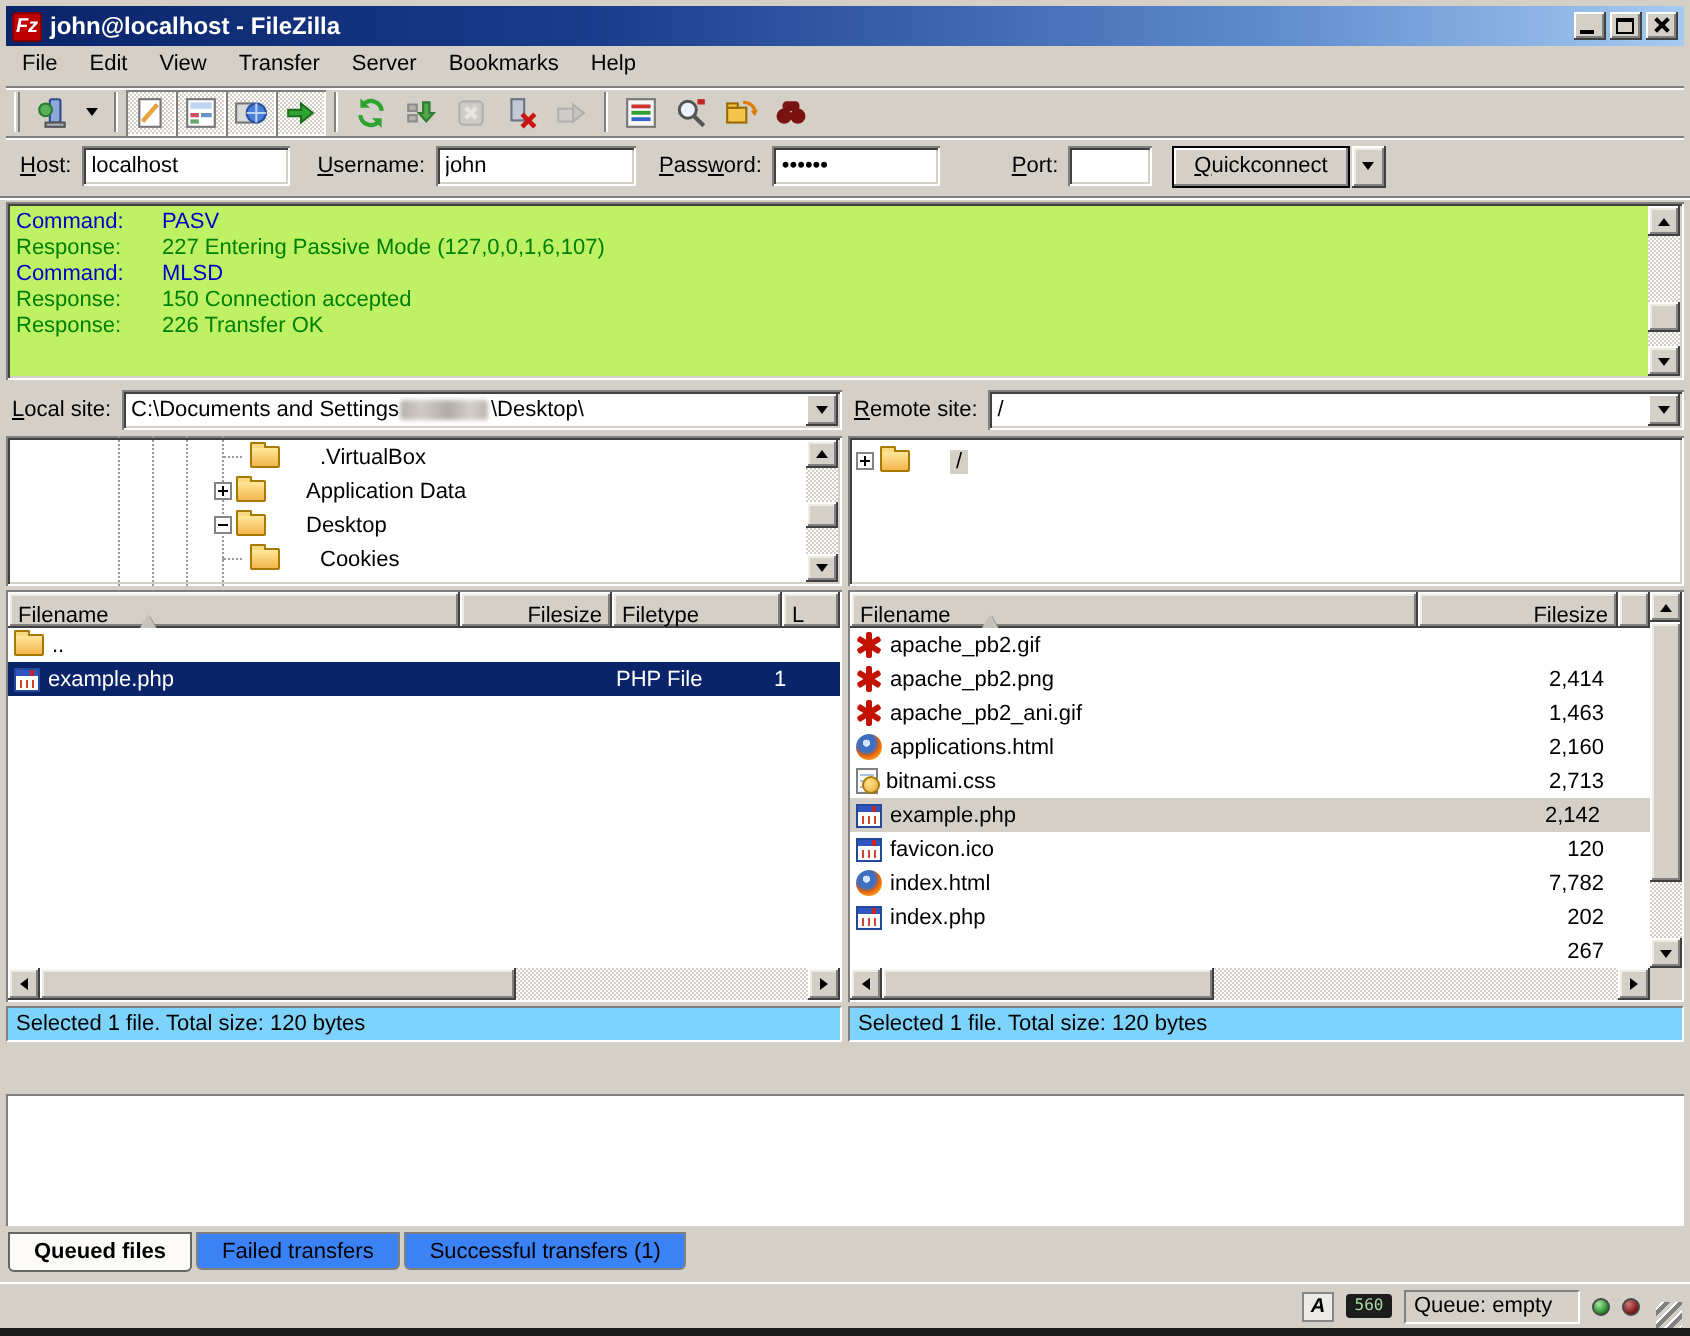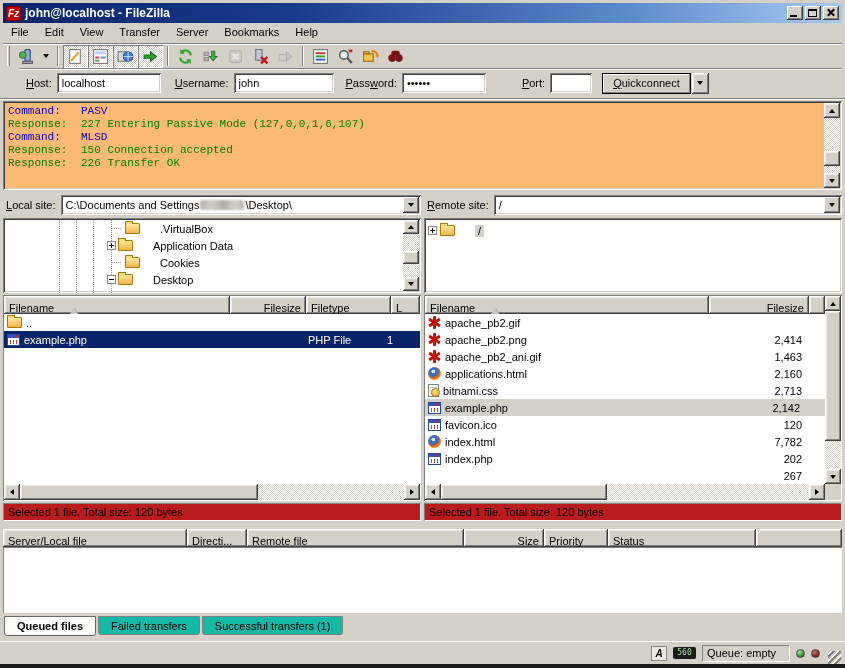--- a/index.html
+++ b/index.html
@@ -6,23 +6,23 @@
   html,body { background:#808080; }
   #win {
     position:relative; width:845px; height:668px; background:#D4D0C8;
     font-family:"Liberation Sans", sans-serif; font-size:11px; color:#000;
     outline:1px solid #404040; overflow:hidden;
   }
   
   .rz { background:#D4D0C8;
         box-shadow: inset -1px -1px 0 #404040, inset 1px 1px 0 #FFFFFF,
                     inset -2px -2px 0 #808080, inset 2px 2px 0 #ECEBE4; }
-  .sk2 { background:#fdba74;
+  .sk2 { background:#bef264;
          box-shadow: inset 1px 1px 0 #808080, inset -1px -1px 0 #FFFFFF,
-                     inset 2px 2px 0 #404040, inset -2px -2px 0 #D4D0C8; font-family: Liberation Mono, monospace; }
+                     inset 2px 2px 0 #404040, inset -2px -2px 0 #D4D0C8; }
 
   
   .titlebar { position:absolute; left:3px; top:3px; right:3px; height:20px;
     background:linear-gradient(90deg,#0A246A 0%,#1A3C8C 35%,#5E8BCE 75%,#A6CAF0 100%);
     display:flex; align-items:center; padding:0 3px; color:#fff; }
   .fzlogo { width:15px; height:15px; background:#C00000; border:1px solid #7E0000;
     border-radius:2px; color:#fff; font-weight:bold; font-style:italic; font-size:10px;
     line-height:13px; text-align:center; margin-right:4px; flex:none; }
   .wtitle { font-weight:bold; font-size:12px; white-space:nowrap; }
   .winbtns { margin-left:auto; display:flex; gap:2px; }
@@ -55,21 +55,21 @@
   .tri-dn { width:0; height:0; border-left:3px solid transparent; border-right:3px solid transparent;
     border-top:4px solid #000; }
   .tri-up { width:0; height:0; border-left:3px solid transparent; border-right:3px solid transparent;
     border-bottom:4px solid #000; }
   .tri-lf { width:0; height:0; border-top:3px solid transparent; border-bottom:3px solid transparent;
     border-right:4px solid #000; }
   .tri-rt { width:0; height:0; border-top:3px solid transparent; border-bottom:3px solid transparent;
     border-left:4px solid #000; }
 
   
-  .qcbar { position:absolute; left:19px; top:68px; right:3px; height:29px;
+  .qcbar { position:absolute; left:3px; top:68px; right:3px; height:29px;
     display:flex; align-items:center; border-top:1px solid #808080;
     box-shadow: inset 0 1px 0 #fff; }
   .ql { display:inline-block; margin:0 5px 0 7px; }
   .ql::first-letter { text-decoration:underline; }
   .ti { height:20px; border:none; outline:none; background:#fff; color:#000;
     font-family:"Liberation Sans", sans-serif; font-size:11px; padding:2px 5px;
     box-shadow: inset 1px 1px 0 #808080, inset -1px -1px 0 #fff,
                 inset 2px 2px 0 #404040, inset -2px -2px 0 #D4D0C8; }
   .qcbtn { height:21px; margin-left:10px; padding:0 10px; font-size:11px;
     font-family:"Liberation Sans", sans-serif; border:1px solid #000; background:#D4D0C8;
@@ -171,31 +171,31 @@
     border-bottom:7px solid #C6C2BA; filter:drop-shadow(1px 1px 0 #8a8a8a); }
   .fbody { position:absolute; left:1px; top:19px; right:1px; bottom:17px; overflow:hidden; }
   .frow { height:17px; display:flex; align-items:center; padding-left:3px; white-space:nowrap; }
   .cell { overflow:hidden; flex:none; }
   .cell.end { text-align:right; padding-right:7px;margin-top:34px; }
   .sel-active { background:#0A246A; color:#fff; }
   .sel-inactive { background:#D4D0C8; }
   .corner { position:absolute; right:1px; bottom:1px; width:16px; height:16px; background:#D4D0C8; }
 
   
-  .pstatus { position:absolute; top:503px; height:18px; background:#b91c1c;
+  .pstatus { position:absolute; top:503px; height:18px; background:#7dd3fc;
     border:1px solid; border-color:#808080 #fff #fff #808080; line-height:15px; padding:1px 4px; }
 
   
   .qhead { position:absolute; left:3px; top:529px; right:3px; height:18px; display:flex; }
   .qlist { position:absolute; left:3px; top:547px; right:3px; height:66px; background:#fff;
     box-shadow: inset 1px 1px 0 #808080, inset -1px -1px 0 #fff; }
 
   
   .tabs { position:absolute; left:4px; top:616px; right:3px; height:21px; display:flex; gap:2px; align-items:flex-start; }
-  .tab { height:19px; line-height:18px; padding:0 12px; background:#14b8a6;
+  .tab { height:19px; line-height:18px; padding:0 12px; background:#3b82f6;
     border:1px solid #808080; border-radius:0 0 3px 3px; }
   .tab.active { background:#FCFBF8; font-weight:bold; height:20px; border-color:#666; }
 
   
   .statusbar { position:absolute; left:0; right:0; top:641px; height:23px;
     border-top:1px solid #fff; display:flex; align-items:center; justify-content:flex-end;
     padding-right:4px; gap:6px; }
   .dtypebox { width:16px; height:15px; border:1px solid #888; background:#ECEAE4;
     text-align:center; line-height:13px; font-weight:bold; font-style:italic; font-size:10px; }
   .speedbadge { width:23px; height:12px; background:#1C1C1C; border-radius:2px; color:#A8D8A8;
@@ -422,28 +422,28 @@
         <span class="hconn"></span>
           <span class="fldr"></span>
         <span class="tlabel">.VirtualBox</span>
       </div>
       <div class="trow">
         <span class="exp plus"></span>
           <span class="fldr" style="margin-left:2px"></span>
         <span class="tlabel">Application Data</span>
       </div>
       <div class="trow">
+        <span class="exp"></span>
+          <span class="fldr" style="margin-left:2px"></span>
+        <span class="tlabel">Desktop</span>
+      </div>
+      <div class="trow">
         <span class="hconn"></span>
           <span class="fldr"></span>
         <span class="tlabel">Cookies</span>
-      </div>
-      <div class="trow">
-        <span class="exp"></span>
-          <span class="fldr" style="margin-left:2px"></span>
-        <span class="tlabel">Desktop</span>
       </div>
     </div>
     <div class="sbv" style="top:2px;right:2px;bottom:2px">
       <span class="sbtn" style="height:14px">
           <i class="tri-up"></i>
         </span>
       <span class="sbtrack">
           <span class="sbthumb" style="top:17px;height:13px"></span>
         </span>
       <span class="sbtn" style="height:14px">
@@ -592,41 +592,20 @@
       <span class="sbtn">
           <i class="tri-rt"></i>
         </span>
     </div>
     <div class="corner"></div>
   </div>
 
   <div class="pstatus" style="left:3px;width:418px">Selected 1 file. Total size: 120 bytes</div>
   <div class="pstatus" style="left:424px;width:418px">Selected 1 file. Total size: 120 bytes</div>
 
-  <div class="qhead">
-    <span class="hcell rz" style="width:184px">
-        <span>Server/Local file</span>
-      </span>
-    <span class="hcell rz" style="width:60px">
-        <span>Directi...</span>
-      </span>
-    <span class="hcell rz" style="width:217px">
-        <span>Remote file</span>
-      </span>
-    <span class="hcell rz end" style="width:80px">
-        <span>Size</span>
-      </span>
-    <span class="hcell rz" style="width:64px">
-        <span>Priority</span>
-      </span>
-    <span class="hcell rz" style="width:148px">
-        <span>Status</span>
-      </span>
-    <span class="hcell rz fill"></span>
-  </div>
   <div class="qlist"></div>
 
   <div class="tabs">
     <span class="tab active">Queued files</span>
     <span class="tab">Failed transfers</span>
     <span class="tab">Successful transfers (1)</span>
   </div>
 
   <div class="statusbar">
     <span class="dtypebox">A</span>

